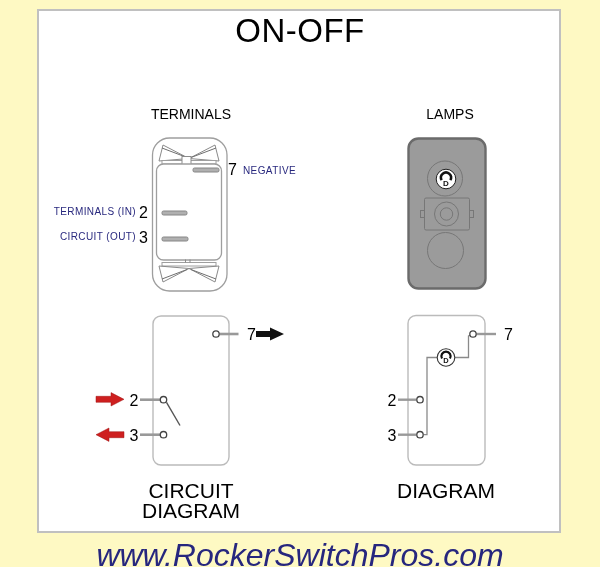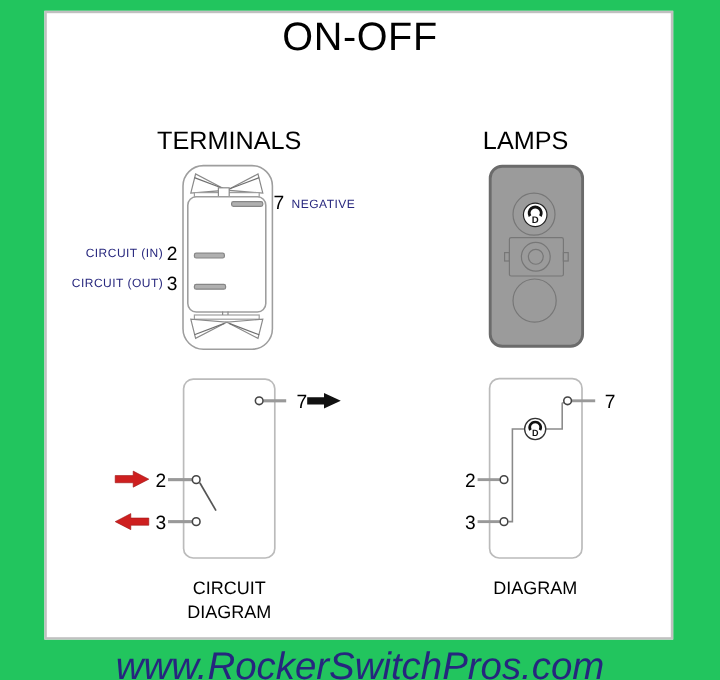--- a/index.html
+++ b/index.html
@@ -1,37 +1,37 @@
 <!DOCTYPE html>
 <html><head>
 <meta charset="utf-8">
 <style>
   html,body{margin:0;padding:0;background:#fff;}
-  .page{position:relative;width:600px;height:567px;background:#22c55e;overflow:hidden;
+  .page{position:relative;width:600px;height:567px;background:#fef9c3;overflow:hidden;
         font-family:"Liberation Sans", sans-serif;color:#111;}
   .content-border{position:absolute;left:37px;top:9px;width:524px;height:524px;
         border:2px solid #c0c0c0;box-sizing:border-box;background:#fff;}
   .title{position:absolute;left:0;top:12px;width:600px;text-align:center;
         font-size:33px;line-height:37px;letter-spacing:.5px;color:#000;}
-  .sec-head{position:absolute;width:200px;text-align:center;font-size:21px;color:#000;top:106px;}
+  .sec-head{position:absolute;width:200px;text-align:center;font-size:14px;color:#000;top:106px;}
   .terminals-head{left:91px;}
-  .lamps-head{left:338px;}
+  .lamps-head{left:350px;}
   .terminals-svg{position:absolute;left:149px;top:136px;}
   .lamps-svg{position:absolute;left:406px;top:136px;}
   .circuit-svg{position:absolute;left:90px;top:310px;}
   .lampdiag-svg{position:absolute;left:370px;top:310px;}
   .tnum{position:absolute;font-size:16px;color:#000;}
   .tlabel{position:absolute;font-size:10px;letter-spacing:.4px;color:#28287E;}
   .t7-num{left:228px;top:161px;}
   .t7-label{left:243px;top:165px;}
   .t2-label{left:40px;width:96px;text-align:right;top:206px;}
   .t2-num{left:139px;top:204px;}
   .t3-label{left:40px;width:96px;text-align:right;top:231px;}
   .t3-num{left:139px;top:229px;}
-  .caption{position:absolute;width:200px;text-align:center;font-size:15px;line-height:20px;
+  .caption{position:absolute;width:200px;text-align:center;font-size:21px;line-height:20px;
         top:481px;color:#000;}
   .circuit-caption{left:91px;}
   .lamp-caption{left:346px;}
   .footer{position:absolute;left:0;top:537px;width:600px;text-align:center;
         font-size:32px;font-style:italic;color:#26267E;}
   svg text{font-family:"Liberation Sans", sans-serif;}
 </style>
 </head>
 <body>
 
@@ -68,21 +68,21 @@
     <g fill="none" stroke="#8a8a8a" stroke-width="1">
       <path d="M10,130 L14,146 L40,132.5 Z"></path>
       <path d="M70,130 L66,146 L40,132.5 Z"></path>
       <path d="M13,143 L38,133.5" stroke="#6f6f6f"></path>
       <path d="M67,143 L42,133.5" stroke="#6f6f6f"></path>
     </g>
   </svg>
 
   <span class="tnum t7-num">7</span>
   <span class="tlabel t7-label">NEGATIVE</span>
-  <span class="tlabel t2-label">CIRCUIT (IN)</span>
+  <span class="tlabel t2-label">TERMINALS (IN)</span>
   <span class="tnum t2-num">2</span>
   <span class="tlabel t3-label">CIRCUIT (OUT)</span>
   <span class="tnum t3-num">3</span>
 
   <svg class="lamps-svg" width="84" height="156" viewBox="0 0 84 156">
     <rect x="2.5" y="2.5" width="77" height="150" rx="10" fill="#9b9b9b" stroke="#6b6b6b" stroke-width="2.4"></rect>
     <circle cx="39" cy="42.5" r="17.5" fill="none" stroke="#777" stroke-width="1"></circle>
     <g>
       <circle cx="40" cy="43" r="9.8" fill="#ffffff" stroke="#222" stroke-width="1"></circle>
       <path d="M 35.7 44.1 A 5 5 0 1 1 44.3 44.1" fill="none" stroke="#111" stroke-width="2.5"></path>

